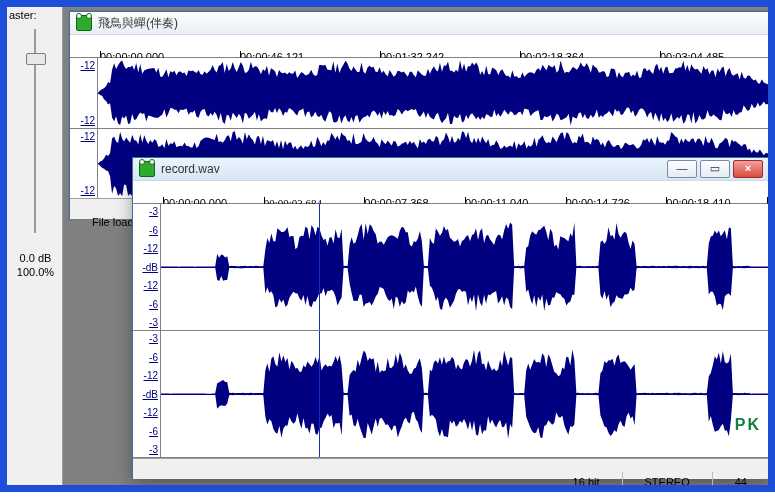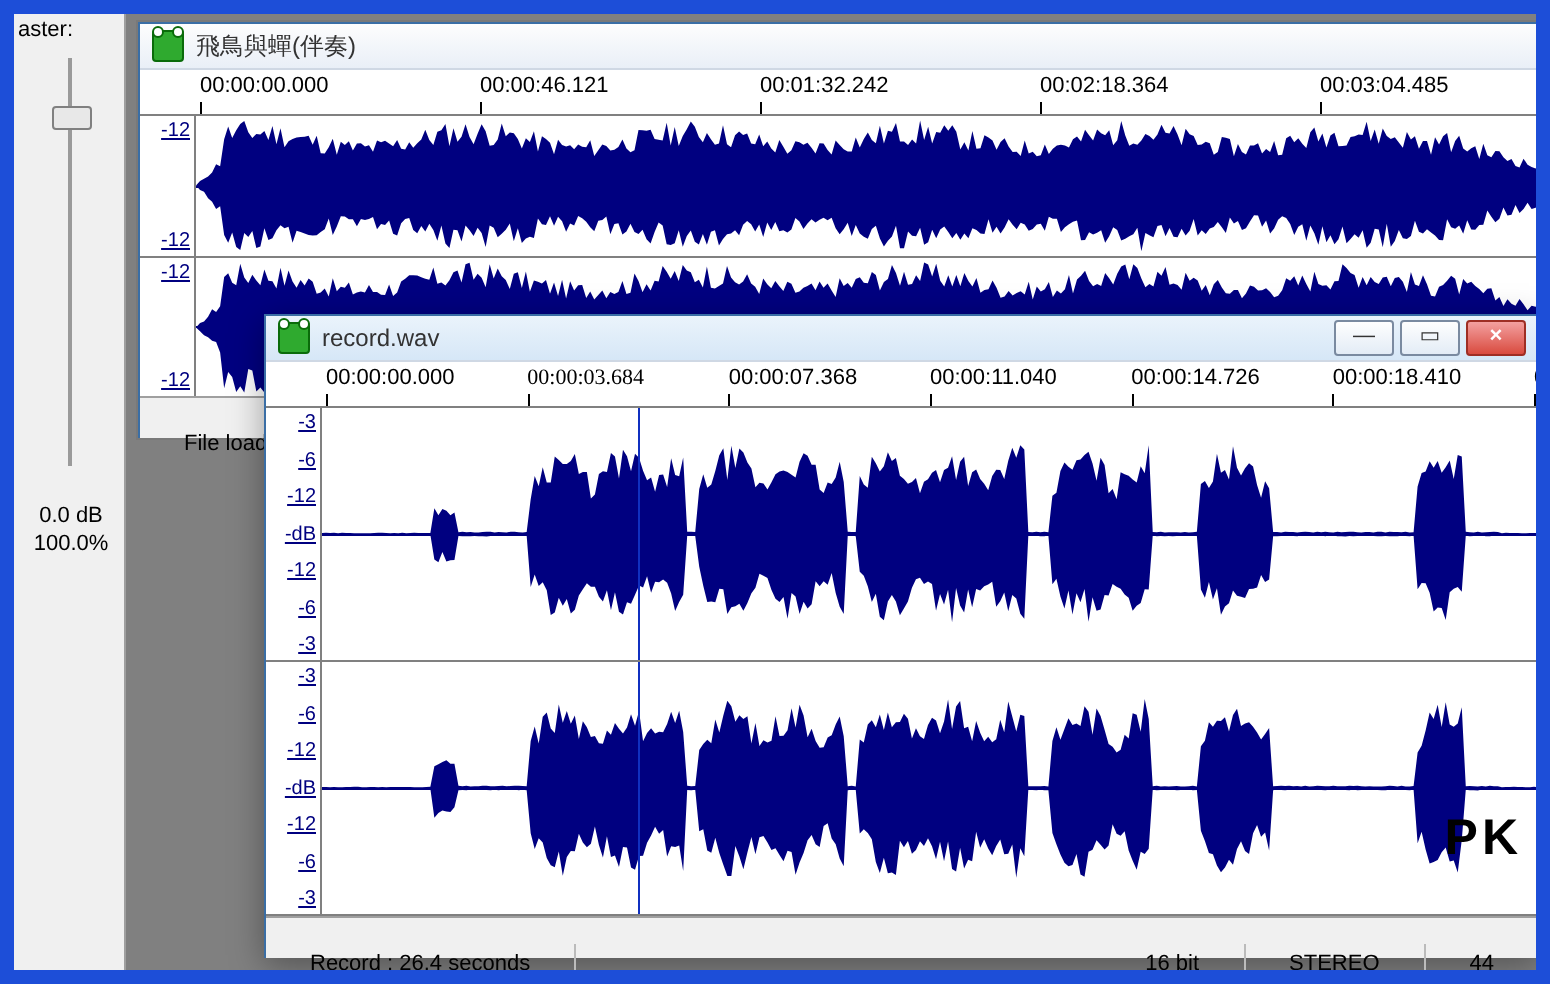--- a/index.html
+++ b/index.html
@@ -19,36 +19,36 @@
   .win-title .frog{width:14px;height:14px;background:#2faa2f;border:1px solid #0a6b0a;border-radius:2px;position:relative;}
   .win-title .frog::before,.win-title .frog::after{content:"";position:absolute;width:4px;height:4px;background:#fff;border:1px solid #0a6b0a;border-radius:50%;}
   .win-title .frog::before{left:-1px;top:-3px;}
   .win-title .frog::after{right:-1px;top:-3px;}
   .win-title .title-text{font-size:12px;color:#333;flex:1;white-space:nowrap;overflow:hidden;text-overflow:ellipsis;}
   .win-btns{display:flex;gap:3px;}
   .win-btn{width:28px;height:16px;border:1px solid #7a8aa0;border-radius:2px;background:linear-gradient(#fefefe,#e3ecf6);font-size:11px;line-height:14px;text-align:center;color:#333;}
   .win-btn.close{background:linear-gradient(#f3a0a0,#d94b3f);border-color:#9e2e24;color:#fff;font-weight:bold;}
   
   .ruler{height:22px;border-bottom:1px solid #808080;position:relative;background:#fff;font-size:11px;}
-  .ruler .tick{position:absolute;top:2px;transform:translateX(-0%);white-space:nowrap;}
+  .ruler .tick{position:absolute;top:16px;transform:translateX(-0%);white-space:nowrap;}
   .ruler .tline{position:absolute;top:16px;height:6px;width:1px;background:#000;}
   
   .track-row{display:flex;border-bottom:1px solid #808080;}
   .track-row:last-child{border-bottom:none;}
   .db-scale{width:28px;border-right:1px solid #808080;background:#fff;display:flex;flex-direction:column;justify-content:space-between;align-items:flex-end;padding:2px 2px;box-sizing:border-box;font-size:10px;color:#000080;line-height:11px;}
   .db-scale span{display:block;text-decoration:underline;}
   .wave{flex:1;position:relative;background:#fff;overflow:hidden;}
   .wave .mid{position:absolute;top:50%;left:0;right:0;height:1px;background:#000080;}
   .wave svg{position:absolute;inset:0;width:100%;height:100%;}
   .cursor{position:absolute;top:0;bottom:0;width:1px;background:#1030c0;}
   
   .status{height:20px;border-top:1px solid #9f9f9f;background:#f0f0f0;display:flex;align-items:center;font-size:11px;}
   .status .cell{padding:0 22px;border-right:1px solid #bbb;height:100%;display:flex;align-items:center;margin-top:25px;}
   .status .spacer{flex:1;}
-  .watermark{position:absolute;right:8px;bottom:24px;font-size:25px;font-weight:bold;color:#000000;letter-spacing:2px;pointer-events:none;}
+  .watermark{position:absolute;right:8px;bottom:24px;font-size:16px;font-weight:bold;color:#15803d;letter-spacing:2px;pointer-events:none;}
 </style>
 </head>
 <body>
 
 <div class="stage">
   <div class="backdrop"></div>
 
   <div class="master">
     <div class="master-label">aster:</div>
     <div class="master-slider">
@@ -169,21 +169,20 @@
           <div class="mid"></div>
           <svg viewBox="0 0 606 127" preserveAspectRatio="none">
               <path id="recwaveR" fill="#000080" d="M0 63.5 L0 63.03011459019204 L2 62.987811580504115 L4 63.08781847307956 L6 63.0404263173011 L8 63.1010854218107 L10 63.132016465620715 L12 62.9507549425583 L14 63.00042893904321 L16 62.928770245198905 L18 62.90185879929698 L20 63.06790046553498 L22 63.10143814514746 L24 63.03449622085048 L26 62.961658334619344 L28 63.066878498799724 L30 63.00682554055213 L32 63.063760879629626 L34 62.96584963948903 L36 62.959605091735256 L38 63.03236643389918 L40 62.939109900548694 L42 63.0335932077332 L44 63.008233330761314 L46 63.12741761531207 L48 63.12824822187929 L50 63.13211990354938 L52 62.947631117112486 L54 62.90172846750686 L56 52.554612139917694 L58 51.57771848208162 L60 50.434806948731136 L62 49.47963525591564 L64 51.30022037894376 L66 51.33494966349451 L68 62.30776202160494 L70 62.610179356138545 L72 62.3184078532236 L74 62.69405924125515 L76 62.60361932270233 L78 62.593736862997254 L80 62.370979146090534 L82 62.30325419667353 L84 62.669099669067215 L86 62.585238402777776 L88 62.473200644718794 L90 62.34341293810014 L92 62.65315367798354 L94 62.4297753335048 L96 62.380793336762686 L98 62.37364163837449 L100 62.454494929698214 L102 62.58015753172154 L104 39.805985245726305 L106 32.50888983173881 L108 41.016514084580486 L110 27.62420396661563 L112 25.481209472039637 L114 33.46331081855601 L116 35.768447099801776 L118 21.35814527938515 L120 30.65215652329978 L122 24.737655773931223 L124 31.136620596195534 L126 26.977791218528132 L128 38.76835212848246 L130 29.912014559644398 L132 32.906790924980996 L134 37.7413040782228 L136 37.32665827894213 L138 40.98946715342598 L140 41.159688630770674 L142 34.538486114169984 L144 36.67290685740713 L146 30.802820041692804 L148 33.62133602638846 L150 36.05116280860143 L152 32.98701500414694 L154 26.31907638532958 L156 32.153415887944035 L158 24.713088102658865 L160 39.883533201039356 L162 35.83487739638953 L164 33.39942729796748 L166 36.05174869780936 L168 35.12469119609111 L170 35.458764927687824 L172 31.268359289002127 L174 25.116975371982114 L176 30.76842656090482 L178 24.538369981043957 L180 35.30226845435595 L182 62.358138361625514 L184 62.55591788751715 L186 62.43208820558985 L188 44.3893964116164 L190 41.37585172242379 L192 39.2428949691859 L194 40.88707984469802 L196 29.03534250229729 L198 35.53778861695161 L200 26.94327821881597 L202 19.57274176204826 L204 22.260601153246476 L206 30.119005404407538 L208 26.861610951554333 L210 28.76631197236071 L212 27.3569146959576 L214 41.047733934896065 L216 30.717078449673963 L218 42.33452752460716 L220 39.4574275659829 L222 40.567325845778456 L224 39.669580240560705 L226 27.30019679868311 L228 37.35160796186303 L230 37.11786347462652 L232 34.3609466735578 L234 23.2725392726255 L236 33.062441745126584 L238 21.518532431052883 L240 27.02494659493007 L242 37.892985506219986 L244 33.604742595528194 L246 39.86293642918933 L248 43.266827662693885 L250 42.909556153482455 L252 38.055070198367424 L254 36.964586922204305 L256 31.476626723407506 L258 27.49116437728246 L260 37.405922207416175 L262 62.57899902692044 L264 62.35276579561042 L266 62.77608138117284 L268 39.00940518040257 L270 40.59049817165824 L272 31.455882060139984 L274 29.413383846842137 L276 32.94049678928582 L278 26.409882161610163 L280 34.242485425870775 L282 25.457104915348857 L284 32.94249712831281 L286 30.37484257919003 L288 30.220219176904507 L290 26.057104230867267 L292 28.630022398377754 L294 38.52183869973971 L296 33.42192589874133 L298 37.424504753302685 L300 38.75595492220641 L302 31.718540987278164 L304 28.12184764773857 L306 29.486458508528507 L308 35.89595963258862 L310 30.03888831438708 L312 18.89425806444519 L314 33.7738427579188 L316 22.475500093437617 L318 19.62952794758432 L320 33.41117879501238 L322 32.63524123260581 L324 39.89028725592755 L326 29.744573674260813 L328 35.64785365186248 L330 39.896738086631586 L332 37.654396948312645 L334 40.45312772342483 L336 38.9064761259221 L338 29.048517933247894 L340 35.42920973372652 L342 19.91932564187465 L344 27.507985284664237 L346 35.02807947394379 L348 26.538516895821765 L350 27.232064032812104 L352 62.61130269204389 L354 62.63195510888203 L356 62.64528412037037 L358 62.5902199734225 L360 62.47718921124829 L362 62.76347022890946 L364 39.861437591543044 L366 32.87569020064767 L368 39.13523900228719 L370 33.73168224769803 L372 28.3195269587778 L374 31.714846311162827 L376 31.053424763208767 L378 32.24662738366805 L380 22.30429663327999 L382 25.11609407897908 L384 36.63645200980268 L386 23.372396090005154 L388 27.179525542354483 L390 34.18119254628664 L392 41.27210172694324 L394 42.653065727231535 L396 45.605339891388425 L398 44.270696447958436 L400 36.67826299444923 L402 38.52063686973483 L404 25.881635907808224 L406 26.58170272832121 L408 35.09076597101553 L410 18.67731686228919 L412 28.721567774404562 L414 62.58236696587792 L416 62.30896603909465 L418 62.708946027949246 L420 62.55942236454047 L422 62.6930289994856 L424 62.67334062414266 L426 62.45716155949931 L428 62.7698813117284 L430 62.74609679441015 L432 62.55710121742113 L434 62.33843964248971 L436 62.72613120541838 L438 42.467790042253995 L440 39.704049562161394 L442 30.329204279466232 L444 32.60748585111405 L446 29.579165374640958 L448 29.76573174627584 L450 27.905872638083743 L452 34.99881639815708 L454 26.691266348213603 L456 23.595243747783385 L458 32.202298507099314 L460 31.047712931662893 L462 30.378275126776444 L464 32.590278746727726 L466 35.46872746367327 L468 39.03122322680426 L470 36.28339453540677 L472 33.270651611826764 L474 62.64449178583676 L476 62.45971647633745 L478 62.40316282321673 L480 62.43163514746228 L482 62.305322955246915 L484 62.60662316015089 L486 62.54162897205075 L488 62.728485452674896 L490 62.35541173782579 L492 62.77338992626886 L494 62.562920635288066 L496 62.413645222908094 L498 62.44323467678326 L500 62.572745169753084 L502 62.58024028206447 L504 62.31527989026063 L506 62.55687572273663 L508 62.65411358196159 L510 62.67104223336763 L512 62.31422896090535 L514 62.43418178926612 L516 62.34423837277092 L518 62.60892155092593 L520 62.68456157064472 L522 62.581584975137176 L524 62.75727015946502 L526 62.72156959276406 L528 62.69939870713306 L530 62.5581914531893 L532 62.34412252229081 L534 62.49659623542524 L536 62.77580209876543 L538 62.316337025891634 L540 62.73729422668038 L542 62.726418762860085 L544 62.4371297702332 L546 45.6719299387929 L548 42.22271537568649 L550 34.559698522817975 L552 25.464038404854087 L554 28.707208959734558 L556 21.605112582561773 L558 32.7172107526294 L560 20.273558373575305 L562 31.48433102915891 L564 32.6669699069046 L566 30.97973665975624 L568 22.863829184677122 L570 62.590174460733884 L572 62.53647569444445 L574 62.57525043638546 L576 62.7169252297668 L578 62.4535784696502 L580 62.742962625171465 L582 62.362193128429354 L584 62.62650393004115 L586 62.616869721364885 L588 63.1363474116941 L590 62.93578437114198 L592 62.989244195816184 L594 62.89977349065501 L596 62.976444786522634 L598 63.0546676513203 L600 63.08603313443073 L602 63.08469154449588 L604 62.91286356052812 L606 63.111984676354595 L606 64.08131702160493 L604 64.05410974322702 L602 63.881613550240054 L600 63.8982225784465 L598 63.9467939266118 L596 63.99530321201989 L594 63.94916679269547 L592 63.86573065629287 L590 64.08832597565157 L588 64.09339133101852 L586 64.3229231978738 L584 64.53984701560357 L582 64.39767572016461 L580 64.38645684242113 L578 64.28127495027435 L576 64.697296093107 L574 64.62314557956104 L572 64.58461908864884 L570 64.33892711419753 L568 89.86219943768518 L566 106.04708287466431 L564 100.04145460274657 L562 100.58276613431084 L560 93.52521930865574 L558 95.92475173914218 L556 99.79505827785762 L554 100.76978822448784 L552 101.59843037020846 L550 94.53929697435602 L548 85.58218065078638 L546 91.3493762707232 L544 64.34203232081619 L542 64.67699950274348 L540 64.54115860853909 L538 64.53180161351166 L536 64.37039086334019 L534 64.45760351851852 L532 64.37190933213306 L530 64.58548176097393 L528 64.64104240997942 L526 64.54603881001371 L524 64.55815552897805 L522 64.32735861625514 L520 64.29007338048697 L518 64.48949550068588 L516 64.68283547067901 L514 64.28769637688615 L512 64.58058500943072 L510 64.46075630658436 L508 64.25739113254458 L506 64.54990738854595 L504 64.34480445730453 L502 64.40024098079562 L500 64.59854597136489 L498 64.53606325617284 L496 64.43472925497257 L494 64.44498409122085 L492 64.27041603652263 L490 64.56193928840878 L488 64.29030508144719 L486 64.23154613168724 L484 64.50035441443758 L482 64.33559227537722 L480 64.620536875 L478 64.45105796639231 L476 64.29932900634431 L474 64.67327159979423 L472 94.9666244562393 L470 85.89854866304852 L468 88.12489805430639 L466 82.09317434833562 L464 86.29419775940785 L462 96.7578174247885 L460 95.31152904156193 L458 90.31200315676912 L456 94.19099634136737 L454 102.1602426991672 L452 99.67899489438369 L450 103.55241414808222 L448 105.90498465361122 L446 102.5887515003565 L444 96.92992282451969 L442 96.26100710018576 L440 90.24411873964874 L438 85.0600683914816 L436 64.45005875600137 L434 64.65767316015089 L432 64.3140461548354 L430 64.49906971536352 L428 64.45160618741427 L426 64.57233273148148 L424 64.43971910065157 L422 64.52593875171468 L420 64.37371328960906 L418 64.4730902451989 L416 64.59915418638546 L414 64.40187116255144 L412 94.12356906232421 L410 96.77176753815276 L408 95.67185160279351 L406 104.64648282236989 L404 100.10647616495925 L402 95.0444920961084 L400 85.24053035059782 L398 87.53964912570004 L396 86.51589803324524 L394 81.77539542390511 L392 92.47363188813213 L390 94.45950871716288 L388 92.12211521311785 L386 89.86097688146998 L384 94.65273661644575 L382 95.65467497837429 L380 108.22191439931265 L378 107.11633142825265 L376 96.73056845990595 L374 102.31450852191838 L372 102.96156412102175 L370 101.15288096301815 L368 97.00211297201147 L366 91.79344827458112 L364 86.17497407012578 L362 64.60457226508916 L360 64.60502118569958 L358 64.43703178326474 L356 64.62639973679698 L354 64.44773554012346 L352 64.28384227966393 L350 97.85867805732985 L348 93.85779395232873 L346 108.72393778621876 L344 91.95371901256895 L342 96.63483662827844 L340 96.94566482583522 L338 89.39596329469353 L336 92.78828424397888 L334 97.34457421836123 L332 93.93013382329725 L330 89.28711875297074 L328 93.67165820131613 L326 85.56789977745251 L324 100.41808227812024 L322 99.67624992839808 L320 104.01245996890023 L318 93.59174069777114 L316 105.5490059346319 L314 104.25979701346628 L312 90.49782811573729 L310 100.45316114989234 L308 90.52801315240214 L306 99.46526655223825 L304 92.8974028242579 L302 88.79323647514423 L300 92.66965882834202 L298 90.34382544671895 L296 94.75799540504286 L294 96.60798887156514 L292 90.23140147811863 L290 93.38514722539537 L288 90.09006798607524 L286 107.31322566623865 L284 106.07521783523492 L282 106.41122256060493 L280 98.67778423448902 L278 106.30103185458563 L276 100.76514741038348 L274 89.34121683292122 L272 86.11869991001096 L270 84.32074982274968 L268 86.41763171651445 L266 64.49802292352538 L264 64.36739530092592 L262 64.58667750342936 L260 102.87578952095848 L258 99.0570038275387 L256 91.80576827053909 L254 88.9975589441205 L252 81.30230763057129 L250 82.6642148880903 L248 93.22046982995349 L246 91.79295710666796 L244 87.21695432360502 L242 89.89011343230862 L240 96.29371499959528 L238 100.98459395846567 L236 107.2552208325399 L234 95.81024601732122 L232 95.13639417314172 L230 100.46336303632387 L228 97.30353108821996 L226 93.90518751813855 L224 94.72773596587702 L222 90.90508846802899 L220 87.65917162944571 L218 88.31127383529902 L216 96.88546107831675 L214 88.2014087608781 L212 96.0244418521422 L210 104.48203799161475 L208 98.03710533562587 L206 92.68470793880215 L204 107.87861080985596 L202 107.83333153263928 L200 102.19910173407641 L198 96.2019353361901 L196 88.56507384843846 L194 96.18810831477722 L192 94.96077122220379 L190 84.28400327032665 L188 85.35139390405512 L186 64.44299394547325 L184 64.58147043810014 L182 64.49192836076817 L180 105.37065898643465 L178 92.48039447483725 L176 93.27278835398087 L174 92.82129612891036 L172 97.98134367504647 L170 84.66848586171034 L168 86.60606061155809 L166 83.07061148623299 L164 87.37964054989092 L162 91.137884019278 L160 97.59399967058418 L158 97.8025815531136 L156 104.69478994624818 L154 103.61799031360499 L152 93.44994777271529 L150 93.23640179258241 L148 103.35870692235802 L146 97.49291402367068 L144 98.33447651083877 L142 87.8042766718961 L140 98.48760255781957 L138 92.28421504253922 L136 82.95232475419559 L134 91.5732352157174 L132 93.37823491571999 L130 91.02276160050445 L128 86.57954306298524 L126 95.38371369882833 L124 95.2437755191935 L122 98.28499196833809 L120 107.68843204168857 L118 95.52666628717583 L116 103.47092812090885 L114 102.37463210599392 L112 98.76900157017513 L110 91.02067524070719 L108 88.85560081682902 L106 94.1808595302364 L104 86.35017142150393 L102 64.67522037037037 L100 64.40184840620714 L98 64.5886097239369 L96 64.29562592849794 L94 64.49554455075446 L92 64.48085015860768 L90 64.38410880144033 L88 64.64174578789438 L86 64.33175679698216 L84 64.65915232253086 L82 64.55893545096022 L80 64.34241297239369 L78 64.35663982510287 L76 64.44819687328533 L74 64.23130201817558 L72 64.64285464248971 L70 64.51061338820301 L68 64.68210726766118 L66 73.13850135030864 L64 75.55835411308298 L62 75.35140067729766 L60 74.8449944380144 L58 76.143062864369 L56 78.44499638846023 L54 63.89414815843622 L52 63.9347134109225 L50 64.08022678583676 L48 64.04842686342593 L46 63.8698485202332 L44 64.02187848465364 L42 64.03457755915638 L40 63.91166950917353 L38 64.02329661865569 L36 63.953141912294235 L34 63.91941804441015 L32 63.9437228545096 L30 63.904661589506176 L28 63.99363579260974 L26 63.88369885888203 L24 63.98967825745885 L22 63.99356442043896 L20 63.94376629843964 L18 64.06743358281894 L16 64.01974559456447 L14 63.98316683984911 L12 63.997169232253086 L10 63.93142098165295 L8 64.10244214977709 L6 63.879426872427985 L4 64.07043224837106 L2 63.91953389489026 L0 64.05604817001029 Z"></path>
             </svg>
           <div class="cursor" id="cursorR" style="left: 158px;"></div>
         </div>
       </div>
       <div class="watermark">PK</div>
     </div>
     <div class="status">
-      <div class="cell">Record : 26.4 seconds</div>
       <div class="spacer"></div>
       <div class="cell">16 bit</div>
       <div class="cell">STEREO</div>
       <div class="cell" style="border-right:none">44</div>
     </div>
   </div>
 
 </div>
 
 </body></html>

